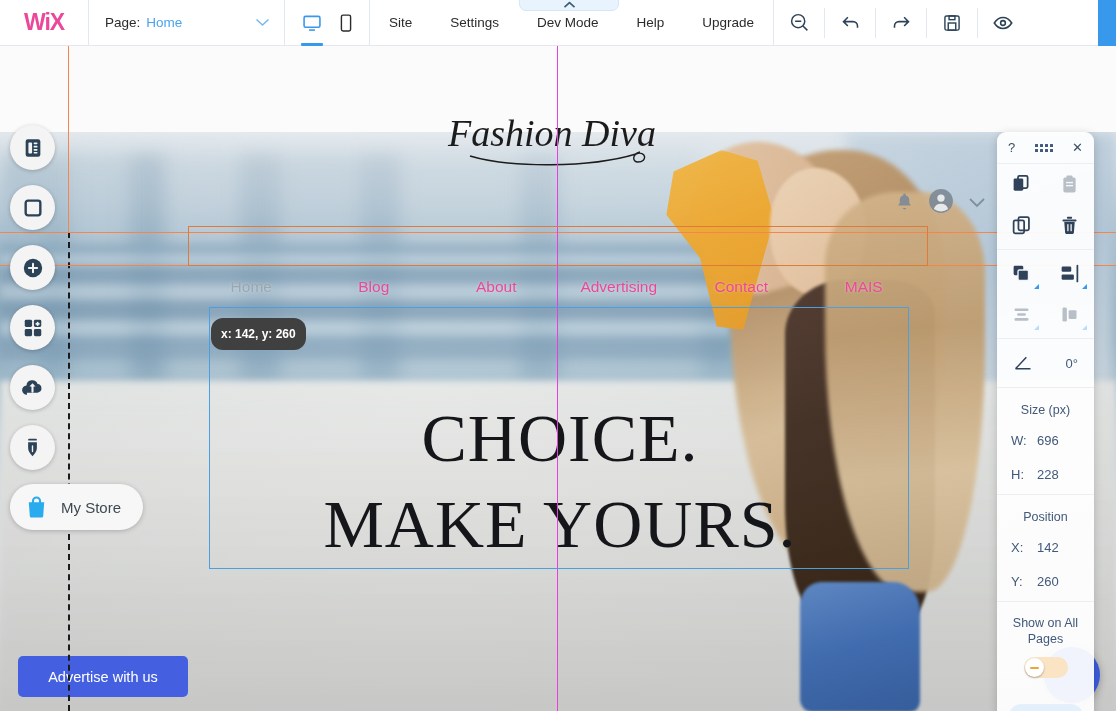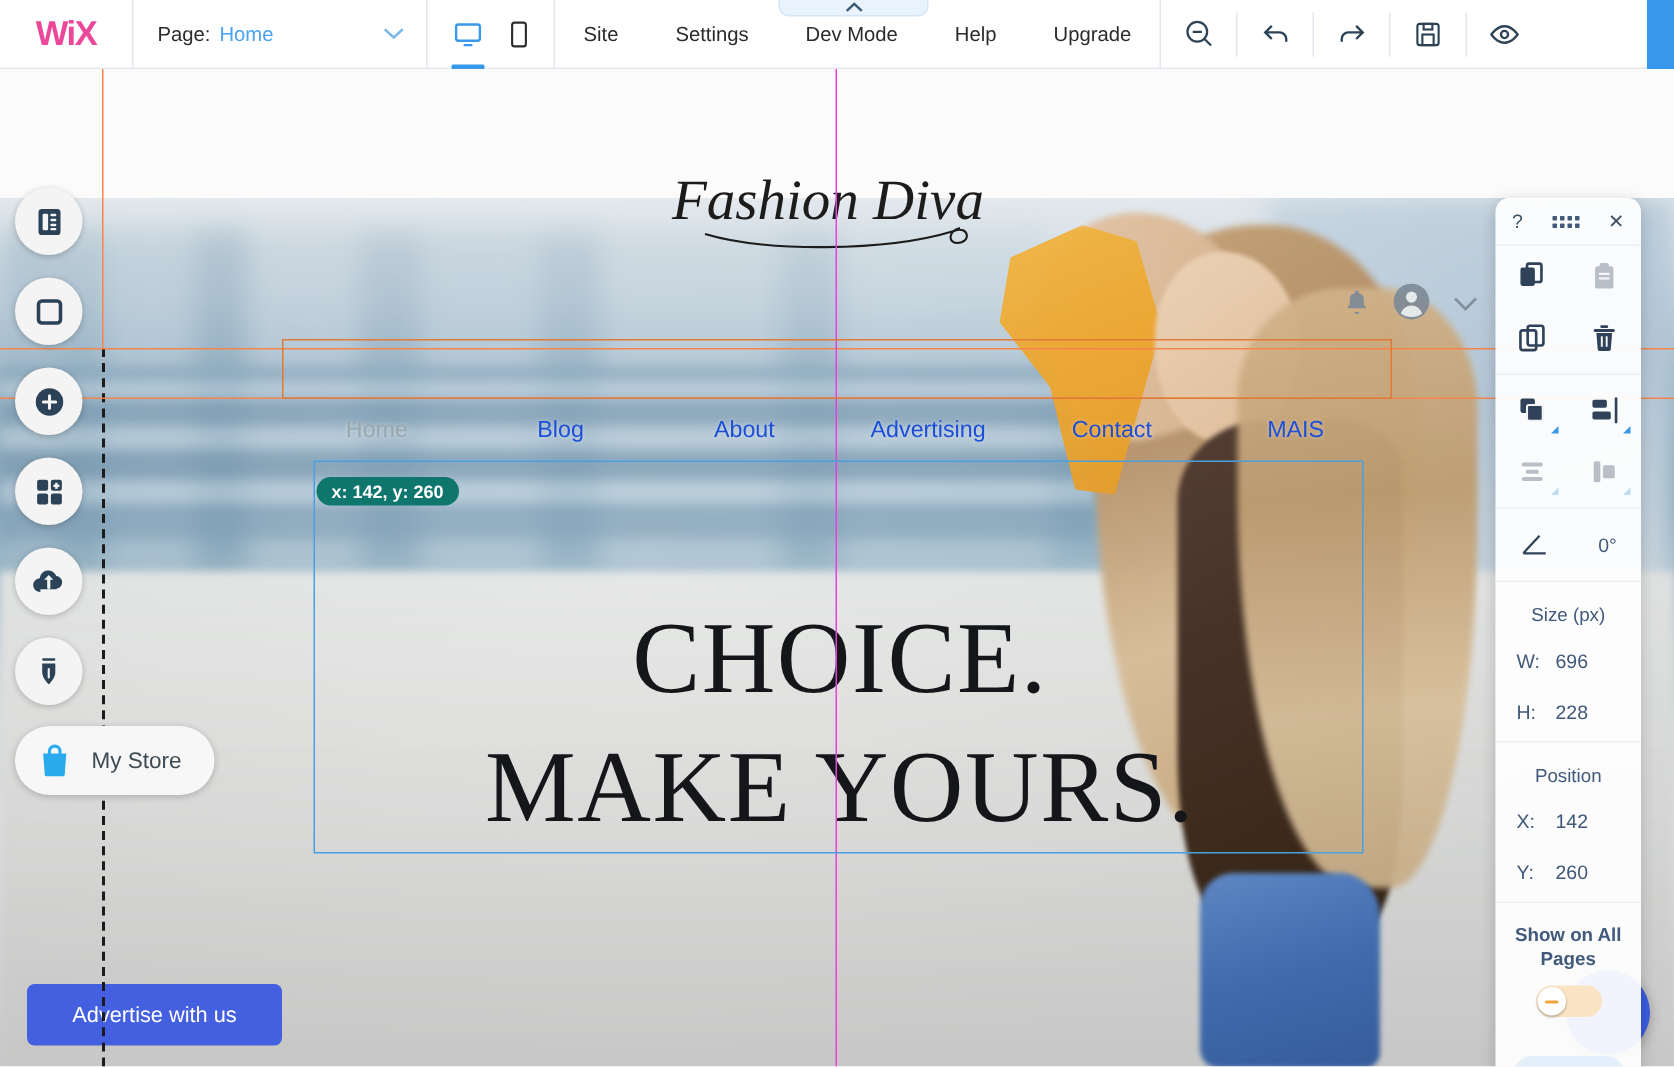--- a/index.html
+++ b/index.html
@@ -161,21 +161,21 @@
     position: absolute; left: 440px; top: 56px; width: 230px; height: 70px;
     z-index: 6;
   }
 
   
   .site-nav {
     position: absolute; left: 190px; top: 226px; width: 735px; height: 30px;
     display: flex; align-items: center; z-index: 8;
   }
   .nav-link {
-    flex: 1; text-align: center; font-size: 15.5px; color: #1d4ed8; cursor: pointer;
+    flex: 1; text-align: center; font-size: 15.5px; color: #ec4899; cursor: pointer;
     text-shadow: 0 0 3px rgba(255,255,255,.4);
   }
   .nav-link.current { color: #9ba7ae; }
 
   .header-icons {
     position: absolute; left: 895px; top: 142px; display: flex; align-items: center; gap: 14px; z-index: 9;
   }
   .hi { color: #7e8b98; opacity: .92; cursor: pointer; }
 
   
@@ -224,22 +224,22 @@
   }
   .menu-sel-box {
     position: absolute; left: 188px; top: 180px; width: 740px; height: 40px;
     border: 1px solid #e07b37; z-index: 22;
   }
   .sel-box {
     position: absolute; left: 209px; top: 261px; width: 700px; height: 262px;
     border: 1px solid #4a9fe0; z-index: 23;
   }
   .coord-tip {
-    position: absolute; left: 211px; top: 272px; height: 19px; padding: 0 10px;
-    background: #0f766e; color: #ffffff; border-radius: 12px;
+    position: absolute; left: 211px; top: 272px; height: 32px; padding: 0 10px;
+    background: #404040; color: #ffffff; border-radius: 12px;
     font-size: 12px; font-weight: bold; display: flex; align-items: center;
     z-index: 30; white-space: nowrap; text-align: center;
   }
 
   
   .left-rail { position: absolute; left: 10px; top: 79px; z-index: 40; }
   .rail-btn {
     width: 45px; height: 45px; border-radius: 50%; background: #f4f4f4;
     display: flex; align-items: center; justify-content: center;
     box-shadow: 0 1px 4px rgba(0,0,0,.22); margin-bottom: 15px; cursor: pointer; color: #2b4257;
@@ -280,21 +280,21 @@
   }
   .tp-sep { height: 1px; background: #eceff2; margin: 3px 0; }
   .tp-rotate { display: flex; align-items: center; justify-content: space-around; height: 42px; color: #2f4259; }
   .tp-rotate-val { font-size: 13px; color: #41597a; }
   .tp-section-title { text-align: center; font-size: 12.5px; color: #41597a; padding: 12px 0 6px; }
   .tp-field {
     display: flex; align-items: center; height: 34px; padding: 0 6px 0 14px; gap: 10px;
   }
   .tp-key { font-size: 13px; color: #41597a; width: 16px; }
   .tp-val { font-size: 13px; color: #41597a; }
-  .tp-multiline { text-align: center; font-size: 12.5px; color: #41597a; line-height: 16px; padding: 10px 6px 8px; font-weight: bold; }
+  .tp-multiline { text-align: center; font-size: 12.5px; color: #41597a; line-height: 16px; padding: 10px 6px 8px; }
   .tp-toggle {
     width: 44px; height: 21px; border-radius: 11px; background: #fbe4c4;
     margin: 2px auto 0; position: relative; cursor: pointer;
   }
   .tp-knob {
     position: absolute; left: 1px; top: 1px; width: 19px; height: 19px; border-radius: 50%;
     background: #fff; box-shadow: 0 1px 2px rgba(0,0,0,.3);
     display: flex; align-items: center; justify-content: center;
   }
   .tp-knob i { width: 9px; height: 2px; background: #f2a33c; display: block; border-radius: 1px; }

